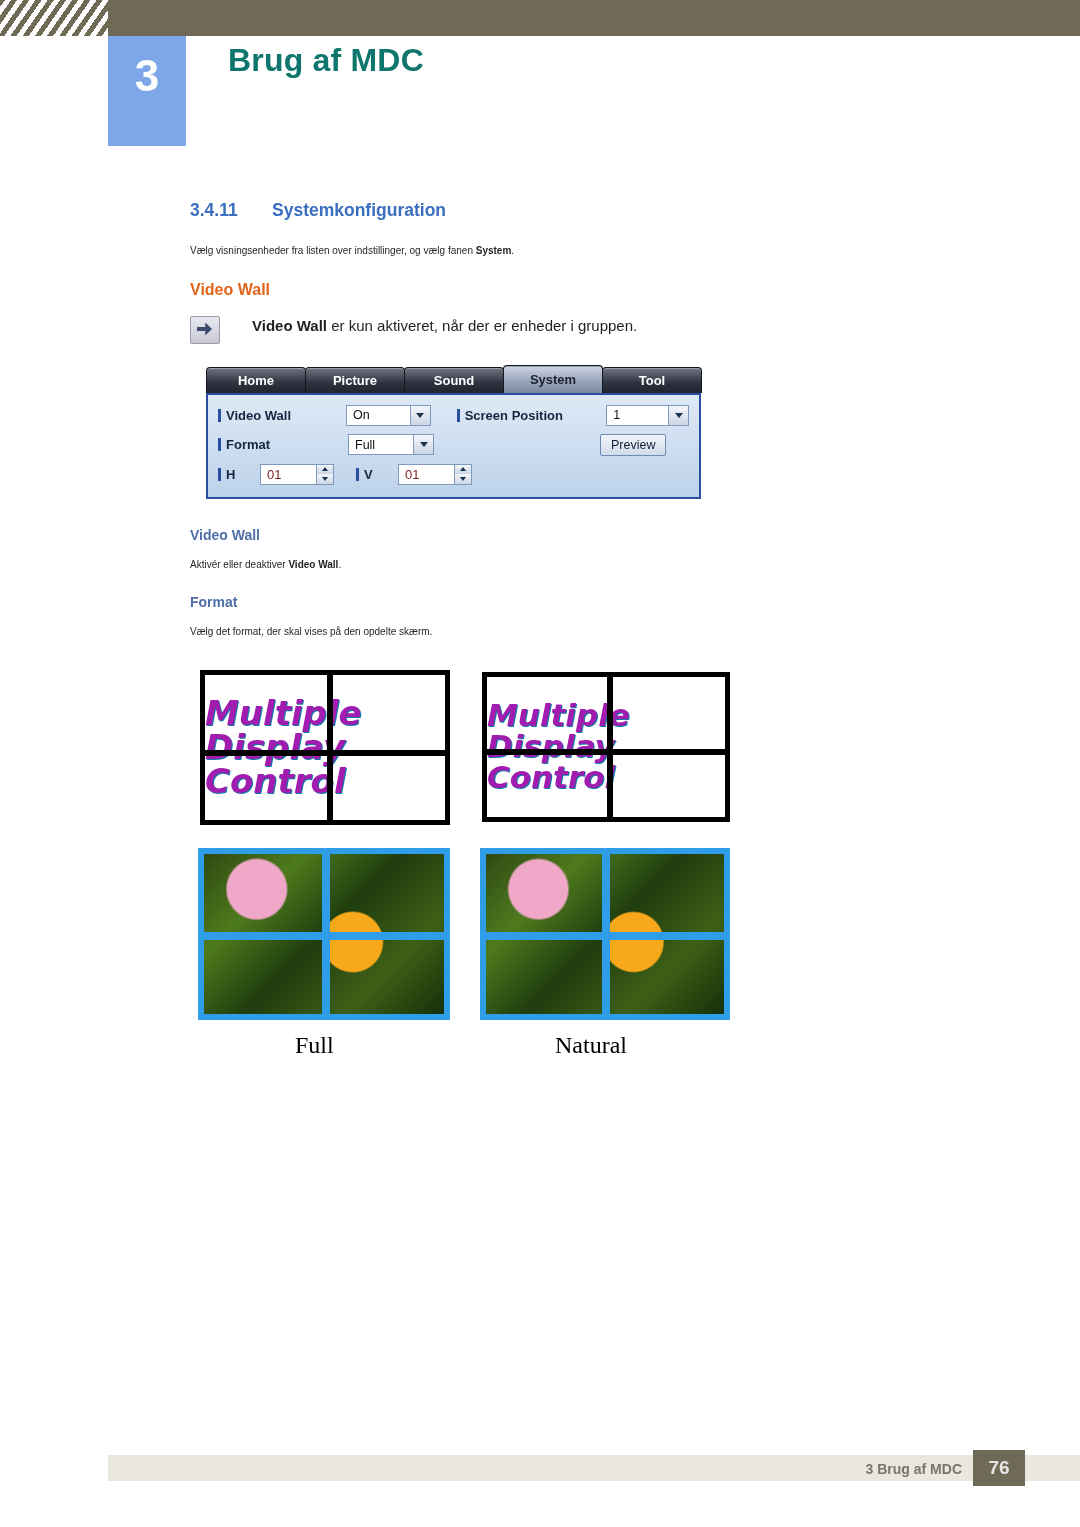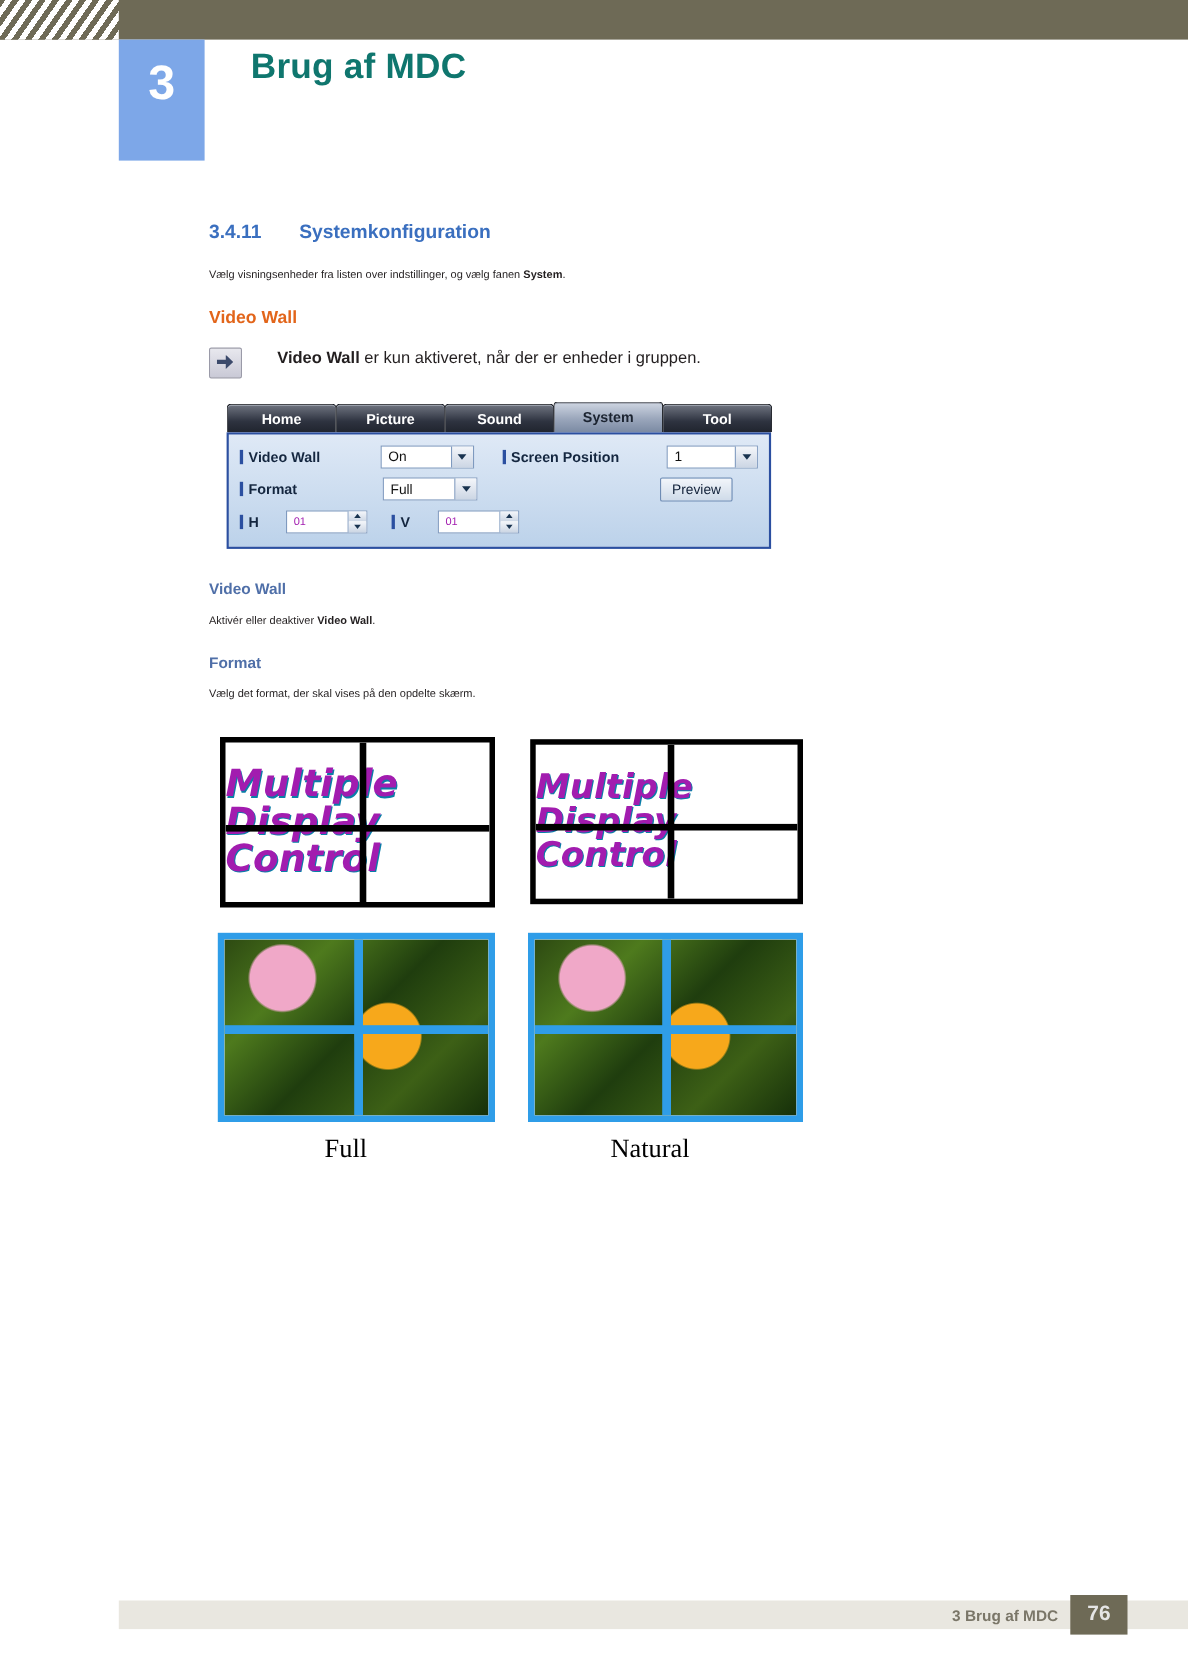--- a/index.html
+++ b/index.html
@@ -218,22 +218,22 @@
     border-left: 4px solid transparent;
     border-right: 4px solid transparent;
     border-top: 5px solid #19334f;
   }
   .mdc-spin {
     height: 21px;
     background: #ffffff;
     border: 1px solid #7f9abf;
     display: flex;
     align-items: center;
-    font-size: 10px;
-    color: #a21caf;
+    font-size: 13px;
+    color: #7f1d1d;
     padding-left: 6px;
     box-sizing: border-box;
     position: relative;
   }
   .mdc-spin .spin-btns {
     position: absolute;
     right: 0; top: 0;
     width: 16px; height: 19px;
     display: flex;
     flex-direction: column;

